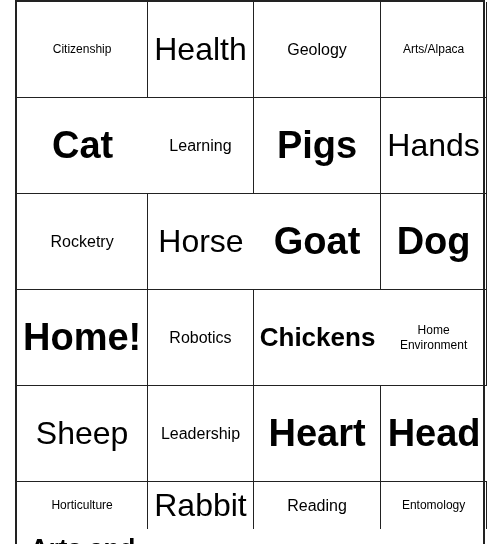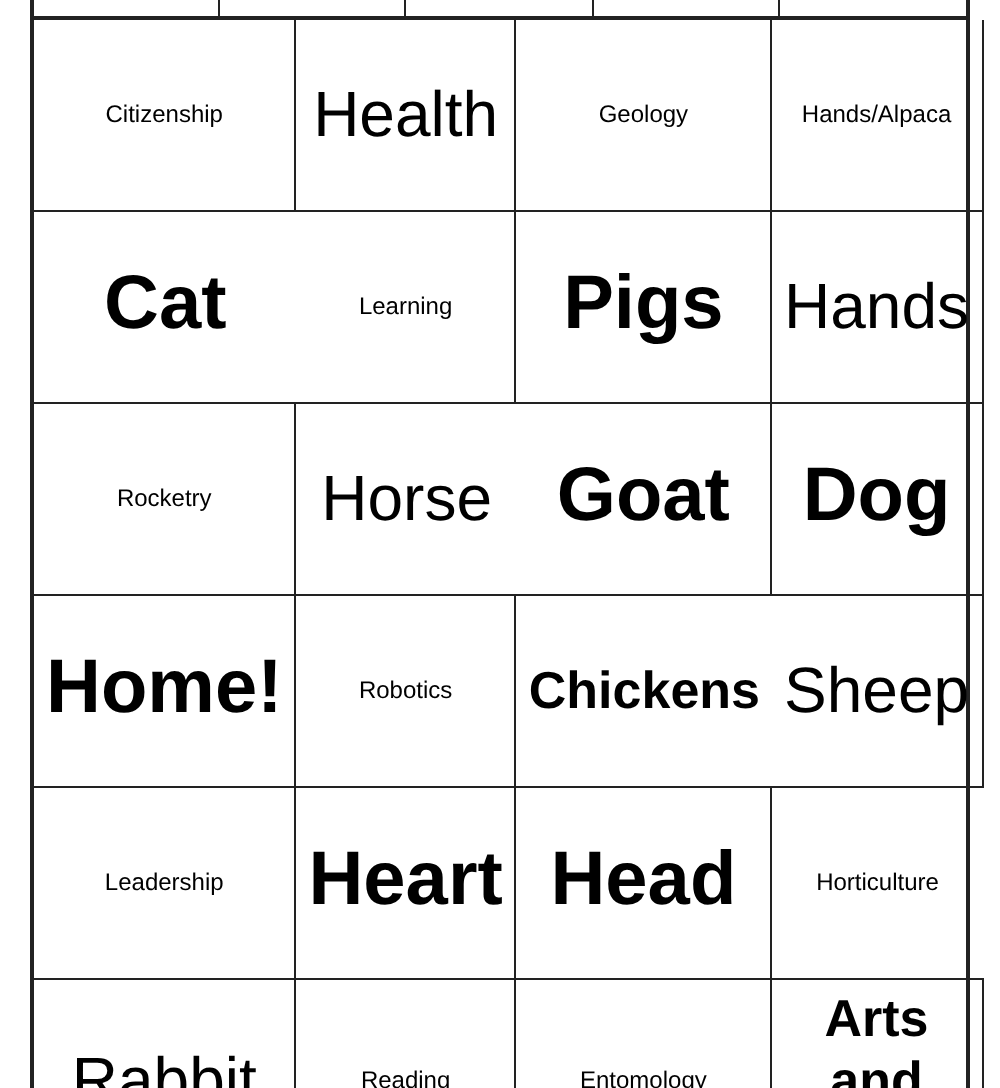--- a/index.html
+++ b/index.html
@@ -47,21 +47,21 @@
       padding: 4px 6px;
       line-height: 1.2;
     }
     .bingo-cell:nth-child(5n) {
       border-right: none;
     }
     .bingo-cell:nth-child(n+21) {
       border-bottom: none;
     }
     .text-small { font-size: 12px; }
-    .text-medium { font-size: 12px; }
+    .text-medium { font-size: 16px; }
     .text-large { font-size: 26px; font-weight: bold; }
     .text-xlarge { font-size: 32px; font-weight: normal; }
     .text-xxlarge { font-size: 38px; font-weight: bold; }
   </style>
 </head>
 <body>
 
 <div class="bingo-card">
   <div class="bingo-header">
   <div class="bingo-header-cell">B</div>
@@ -74,21 +74,21 @@
   <div class="bingo-cell">
         <span class="text-small">Citizenship</span>
       </div>
       <div class="bingo-cell">
         <span class="text-xlarge">Health</span>
       </div>
       <div class="bingo-cell">
         <span class="text-medium">Geology</span>
       </div>
       <div class="bingo-cell">
-        <span class="text-small">Hands/Alpaca</span>
+        <span class="text-small">Arts/Alpaca</span>
       </div>
       <div class="bingo-cell">
         <span class="text-xxlarge">Cat</span>
       </div>
       <div class="bingo-cell">
         <span class="text-medium">Learning</span>
       </div>
       <div class="bingo-cell">
         <span class="text-xxlarge">Pigs</span>
       </div>
@@ -110,20 +110,23 @@
       <div class="bingo-cell">
         <span class="text-xxlarge">Home!</span>
       </div>
       <div class="bingo-cell">
         <span class="text-medium">Robotics</span>
       </div>
       <div class="bingo-cell">
         <span class="text-large">Chickens</span>
       </div>
       <div class="bingo-cell">
+        <span class="text-small">Home Environment</span>
+      </div>
+      <div class="bingo-cell">
         <span class="text-xlarge">Sheep</span>
       </div>
       <div class="bingo-cell">
         <span class="text-medium">Leadership</span>
       </div>
       <div class="bingo-cell">
         <span class="text-xxlarge">Heart</span>
       </div>
       <div class="bingo-cell">
         <span class="text-xxlarge">Head</span>

